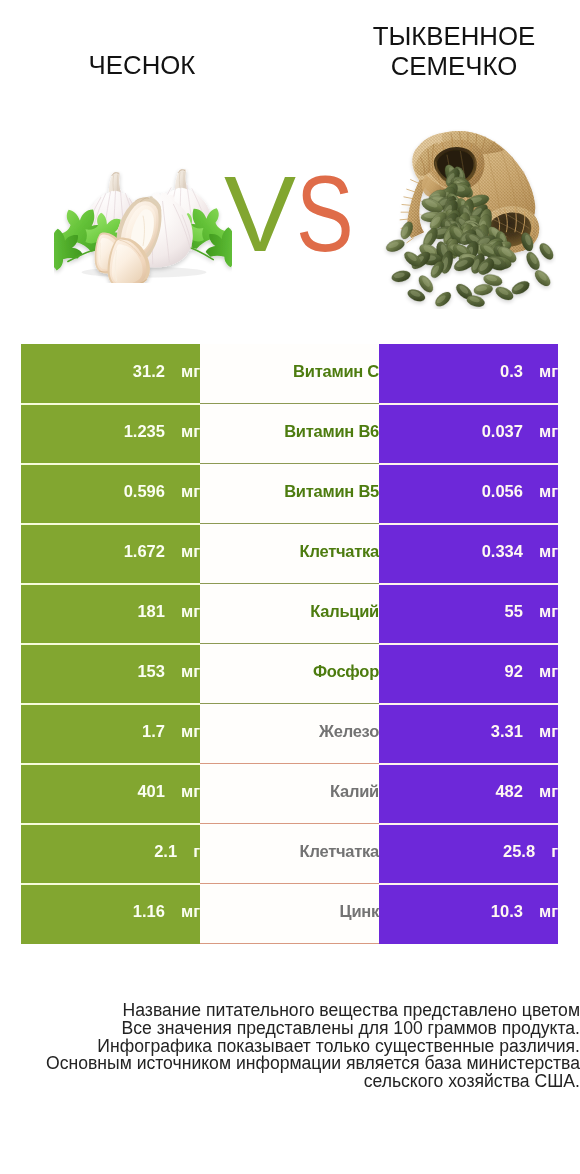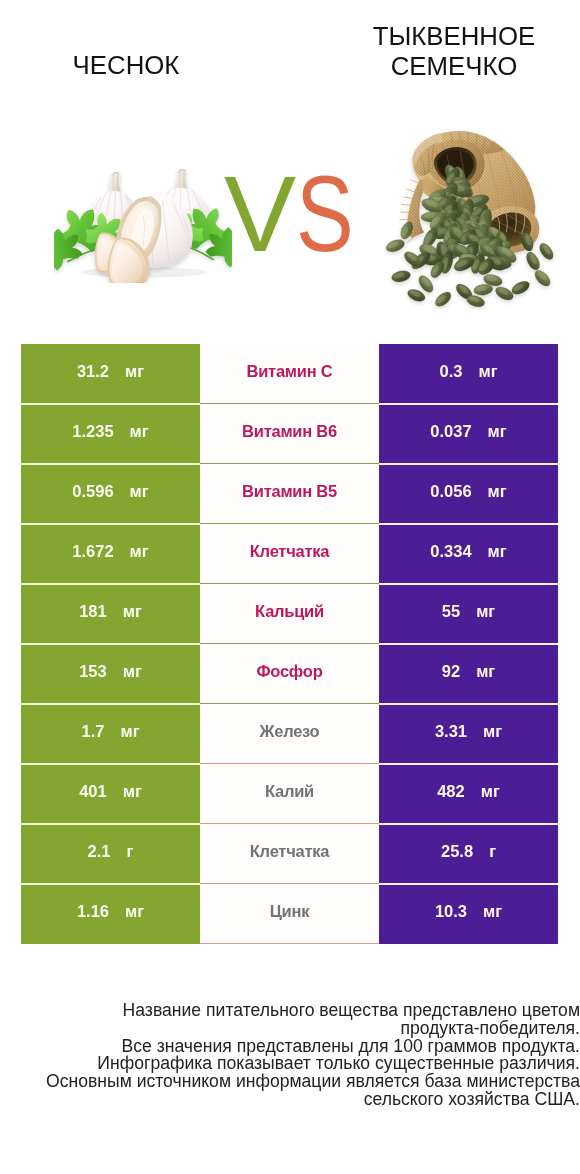--- a/index.html
+++ b/index.html
@@ -1,44 +1,44 @@
 <!DOCTYPE html>
 <html><head>
 <meta charset="utf-8">
 <title>Чеснок vs Тыквенное семечко</title>
 <style>
   html,body{margin:0;padding:0;}
   body{width:580px;height:1174px;background:#fff;font-family:"Liberation Sans",sans-serif;overflow:hidden;}
   .page{position:relative;width:580px;height:1174px;background:#fff;}
   .hdr{position:absolute;left:0;top:0;width:580px;height:330px;}
   .title{position:absolute;font-family:"Liberation Sans",sans-serif;font-weight:400;font-size:25.8px;line-height:29.5px;color:#121212;text-align:center;letter-spacing:0px;white-space:nowrap;}
-  #title-left{left:0;top:51px;width:252px;}
+  #title-left{left:16px;top:51px;width:252px;}
   #title-right{left:290px;top:22px;width:328px;}
   .vs{position:absolute;left:0;top:160px;width:580px;text-align:center;font-size:108px;line-height:108px;font-weight:400;font-family:"Liberation Sans",sans-serif;letter-spacing:0px;}
   .vs .v{color:#82A630;}
   .vs .s{color:#DF6C49;display:inline-block;transform:scaleX(0.80);transform-origin:left center;margin-right:-12px;}
 
   .pic{position:absolute;}
   .pic svg{display:block;width:100%;height:100%;}
   #pic-left{left:54px;top:162px;width:178px;height:121px;}
   #pic-right{left:380px;top:123px;width:176px;height:186px;}
   .table{position:absolute;left:21px;top:344px;width:537px;}
   .row{display:flex;height:60px;position:relative;}
-  .cell{display:flex;align-items:center;justify-content:center;width:179px;box-sizing:border-box;position:relative;padding-bottom:6px;}
+  .cell{display:flex;align-items:center;justify-content:flex-end;width:179px;box-sizing:border-box;position:relative;padding-bottom:6px;}
   .cl{background:#82A630;color:#FBFEF2;}
   .cm{background:#FFFEFC;}
-  .cr{background:#4c1d95;color:#FFF8F2;}
+  .cr{background:#6d28d9;color:#FFF8F2;}
   .row+.row .cl::before,.row+.row .cr::before{content:"";position:absolute;left:0;right:0;top:-1px;height:2px;background:#F6FBD9;}
   .row+.row .cr::before{background:#FDF3EC;}
   .cm::after{content:"";position:absolute;left:0;right:0;bottom:0;height:1px;background:#8D9A54;}
   .cm.ow::after{background:#D99A82;}
   .num{font-size:16.5px;font-weight:700;font-family:"Liberation Sans",sans-serif;}
   .unit{font-size:16.5px;font-weight:700;margin-left:16px;}
   .lbl{font-size:16.5px;font-weight:700;letter-spacing:-0.25px;}
-  .g{color:#be185d;}
+  .g{color:#4d7c0f;}
   .o{color:#737373;}
   .foot{position:absolute;left:0;top:1002px;width:580px;text-align:right;font-size:17.6px;line-height:17.8px;color:#232323;}
 </style>
 </head>
 <body>
 
 <div class="page">
   <div class="hdr">
     <div class="title" id="title-left">ЧЕСНОК</div>
     <div class="title" id="title-right">
@@ -1009,19 +1009,18 @@
         </div>
         <div class="cell cr">
           <span class="num">10.3</span>
           <span class="unit">мг</span>
         </div>
       </div>
     </div>
 
   <div class="foot" id="footer">
       <div>Название питательного вещества представлено цветом</div>
-      <div>продукта-победителя.</div>
       <div>Все значения представлены для 100 граммов продукта.</div>
       <div>Инфографика показывает только существенные различия.</div>
       <div>Основным источником информации является база министерства</div>
       <div>сельского хозяйства США.</div>
     </div>
 </div>
 
 </body></html>

